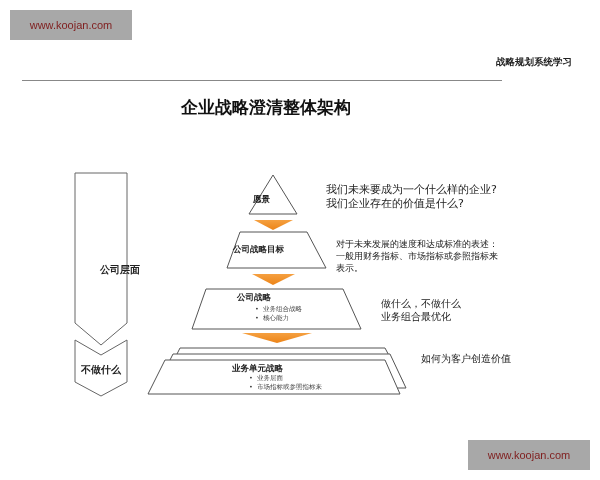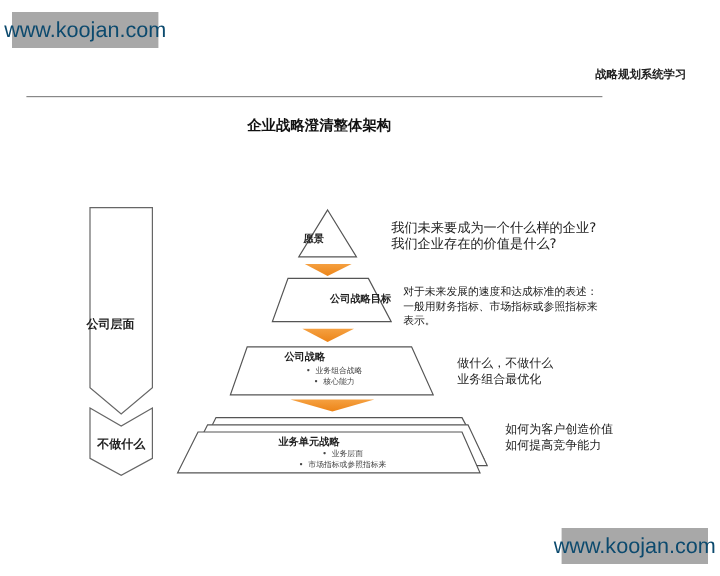--- a/index.html
+++ b/index.html
@@ -1,29 +1,29 @@
 <!DOCTYPE html>
 <html><head>
 <meta charset="utf-8">
 <style>
   html, body { margin:0; padding:0; }
   body { width:600px; height:480px; background:#ffffff; position:relative; overflow:hidden;
          font-family:"DejaVu Sans", "Liberation Sans", sans-serif; color:#222; }
-  .wm { position:absolute; background:#a8a8a8; color:#0c4a6e; font-family:"Liberation Sans", sans-serif;
-        font-size:18px; display:flex; align-items:center; justify-content:center; }
+  .wm { position:absolute; background:#a8a8a8; color:#7f1d1d; font-family:"Liberation Sans", sans-serif;
+        font-size:11px; display:flex; align-items:center; justify-content:center; }
   #wm-tl { left:10px; top:10px; width:122px; height:30px; }
   #wm-br { left:468px; top:440px; width:122px; height:30px; }
   #header-text { position:absolute; right:28px; top:56px; font-size:9.5px; font-weight:bold; color:#222;text-align:right; }
   #header-rule { position:absolute; left:22px; top:80px; width:480px; height:0; border-top:1.5px solid #888; }
-  #title { position:absolute; left:0; width:532px; top:96px; text-align:center; font-size:12px; font-weight:bold; color:#111; }
+  #title { position:absolute; left:0; width:532px; top:96px; text-align:center; font-size:17px; font-weight:bold; color:#111; }
   svg#diagram { position:absolute; left:0; top:0; }
   .lbl { position:absolute; font-size:10px; color:#222; line-height:13px; white-space:nowrap; }
   .lbl-lg { font-size:11px; line-height:14px; }
   .tier-title { position:absolute; font-size:8.5px; font-weight:bold; text-align:left; white-space:nowrap; }
-  .bullets { position:absolute; font-size:6.5px; color:#444; line-height:9px; white-space:nowrap;text-align:center; }
+  .bullets { position:absolute; font-size:6.5px; color:#444; line-height:9px; white-space:nowrap; }
   .side-lbl { position:absolute; font-size:10px; font-weight:bold; text-align:center; width:52px; }
 </style>
 </head>
 <body>
 
 <div id="wm-tl" class="wm">www.koojan.com</div>
 <div id="wm-br" class="wm">www.koojan.com</div>
 
 <div id="header-text">战略规划系统学习</div>
 <div id="header-rule"></div>
@@ -51,25 +51,25 @@
 
   <polygon points="206,289 343,289 361,329 192,329" fill="#fff" stroke="#555" stroke-width="1"></polygon>
 
   <polygon points="242,333 312,333 277,343" fill="url(#ag)"></polygon>
 
   <polygon points="180,348 385,348 403,382 163,382" fill="#fff" stroke="#555" stroke-width="1"></polygon>
   <polygon points="173,354 390,354 406,388 156,388" fill="#fff" stroke="#555" stroke-width="1"></polygon>
   <polygon points="165,360 385,360 400,394 148,394" fill="#fff" stroke="#555" stroke-width="1"></polygon>
 </svg>
 
-<div class="side-lbl" style="left:66px;top:263px;">公司层面</div>
+<div class="side-lbl" style="left:88px;top:263px;text-align:right;">公司层面</div>
 <div class="side-lbl" style="left:75px;top:363px;">不做什么</div>
 
 <div class="tier-title" style="left:253px;top:194px;width:40px;">愿景</div>
-<div class="tier-title" style="left:233px;top:244px;width:80px;padding-left:42px;">公司战略目标</div>
+<div class="tier-title" style="left:233px;top:244px;width:80px;">公司战略目标</div>
 <div class="tier-title" style="left:237px;top:292px;width:80px;">公司战略</div>
 <div class="tier-title" style="left:232px;top:363px;width:90px;">业务单元战略</div>
 
 <div class="bullets" style="left:255px;top:305px;">
   <div>•&nbsp; <span>业务组合战略</span></div>
   <div>•&nbsp; <span>核心能力</span></div>
 </div>
 <div class="bullets" style="left:249px;top:374px;">
   <div>•&nbsp; <span>业务层面</span></div>
   <div>•&nbsp; <span>市场指标或参照指标来</span></div>
@@ -83,14 +83,13 @@
   <div>对于未来发展的速度和达成标准的表述：</div>
   <div>一般用财务指标、市场指标或参照指标来</div>
   <div>表示。</div>
 </div>
 <div class="lbl" style="left:381px;top:297px;">
   <div>做什么，不做什么</div>
   <div>业务组合最优化</div>
 </div>
 <div class="lbl" style="left:421px;top:352px;">
   <div>如何为客户创造价值</div>
-  <div>如何提高竞争能力</div>
 </div>
 
 </body></html>

